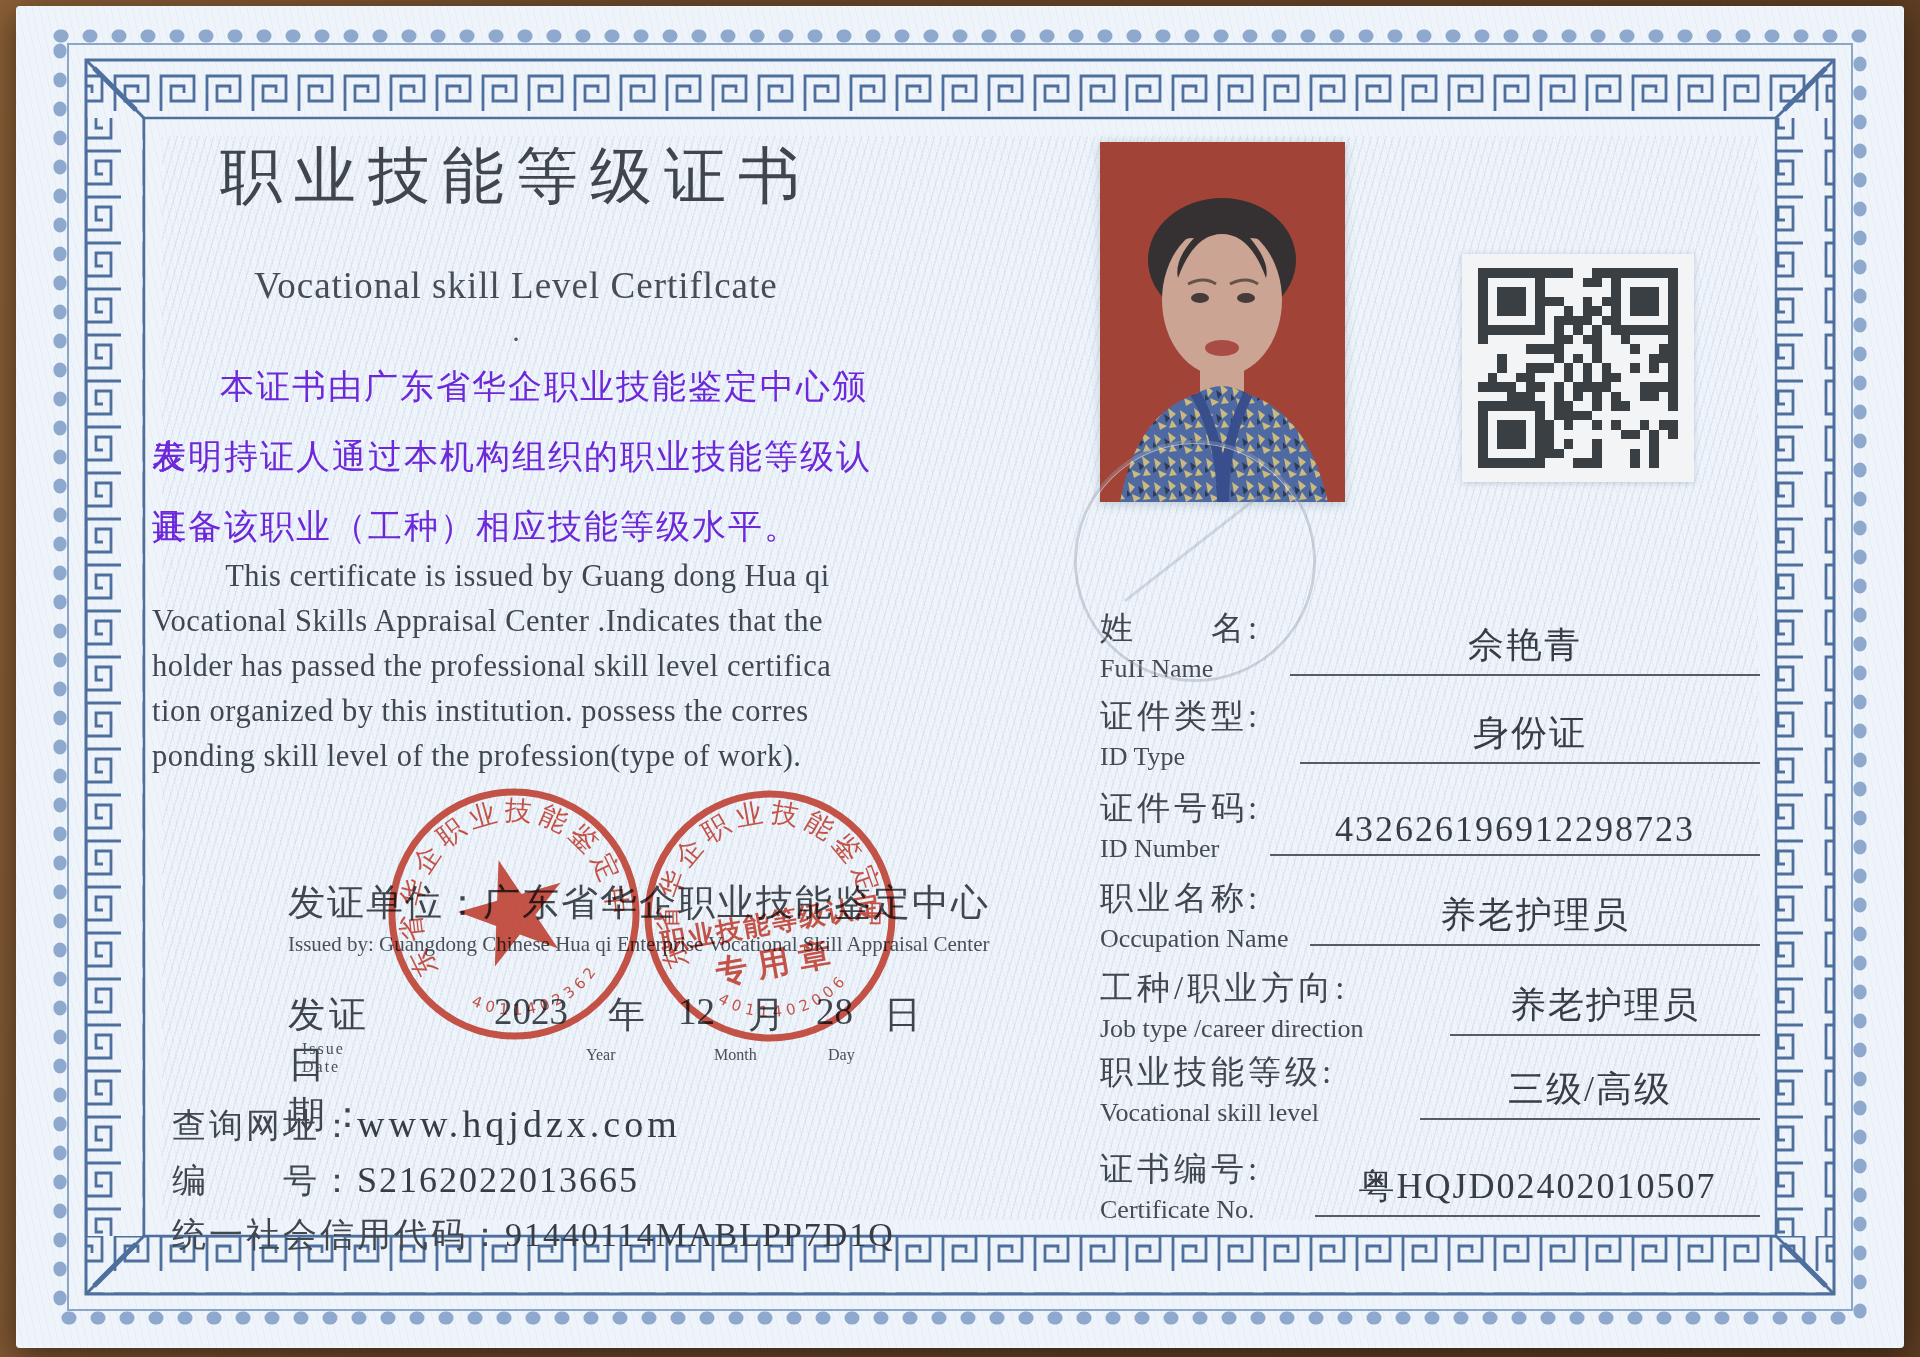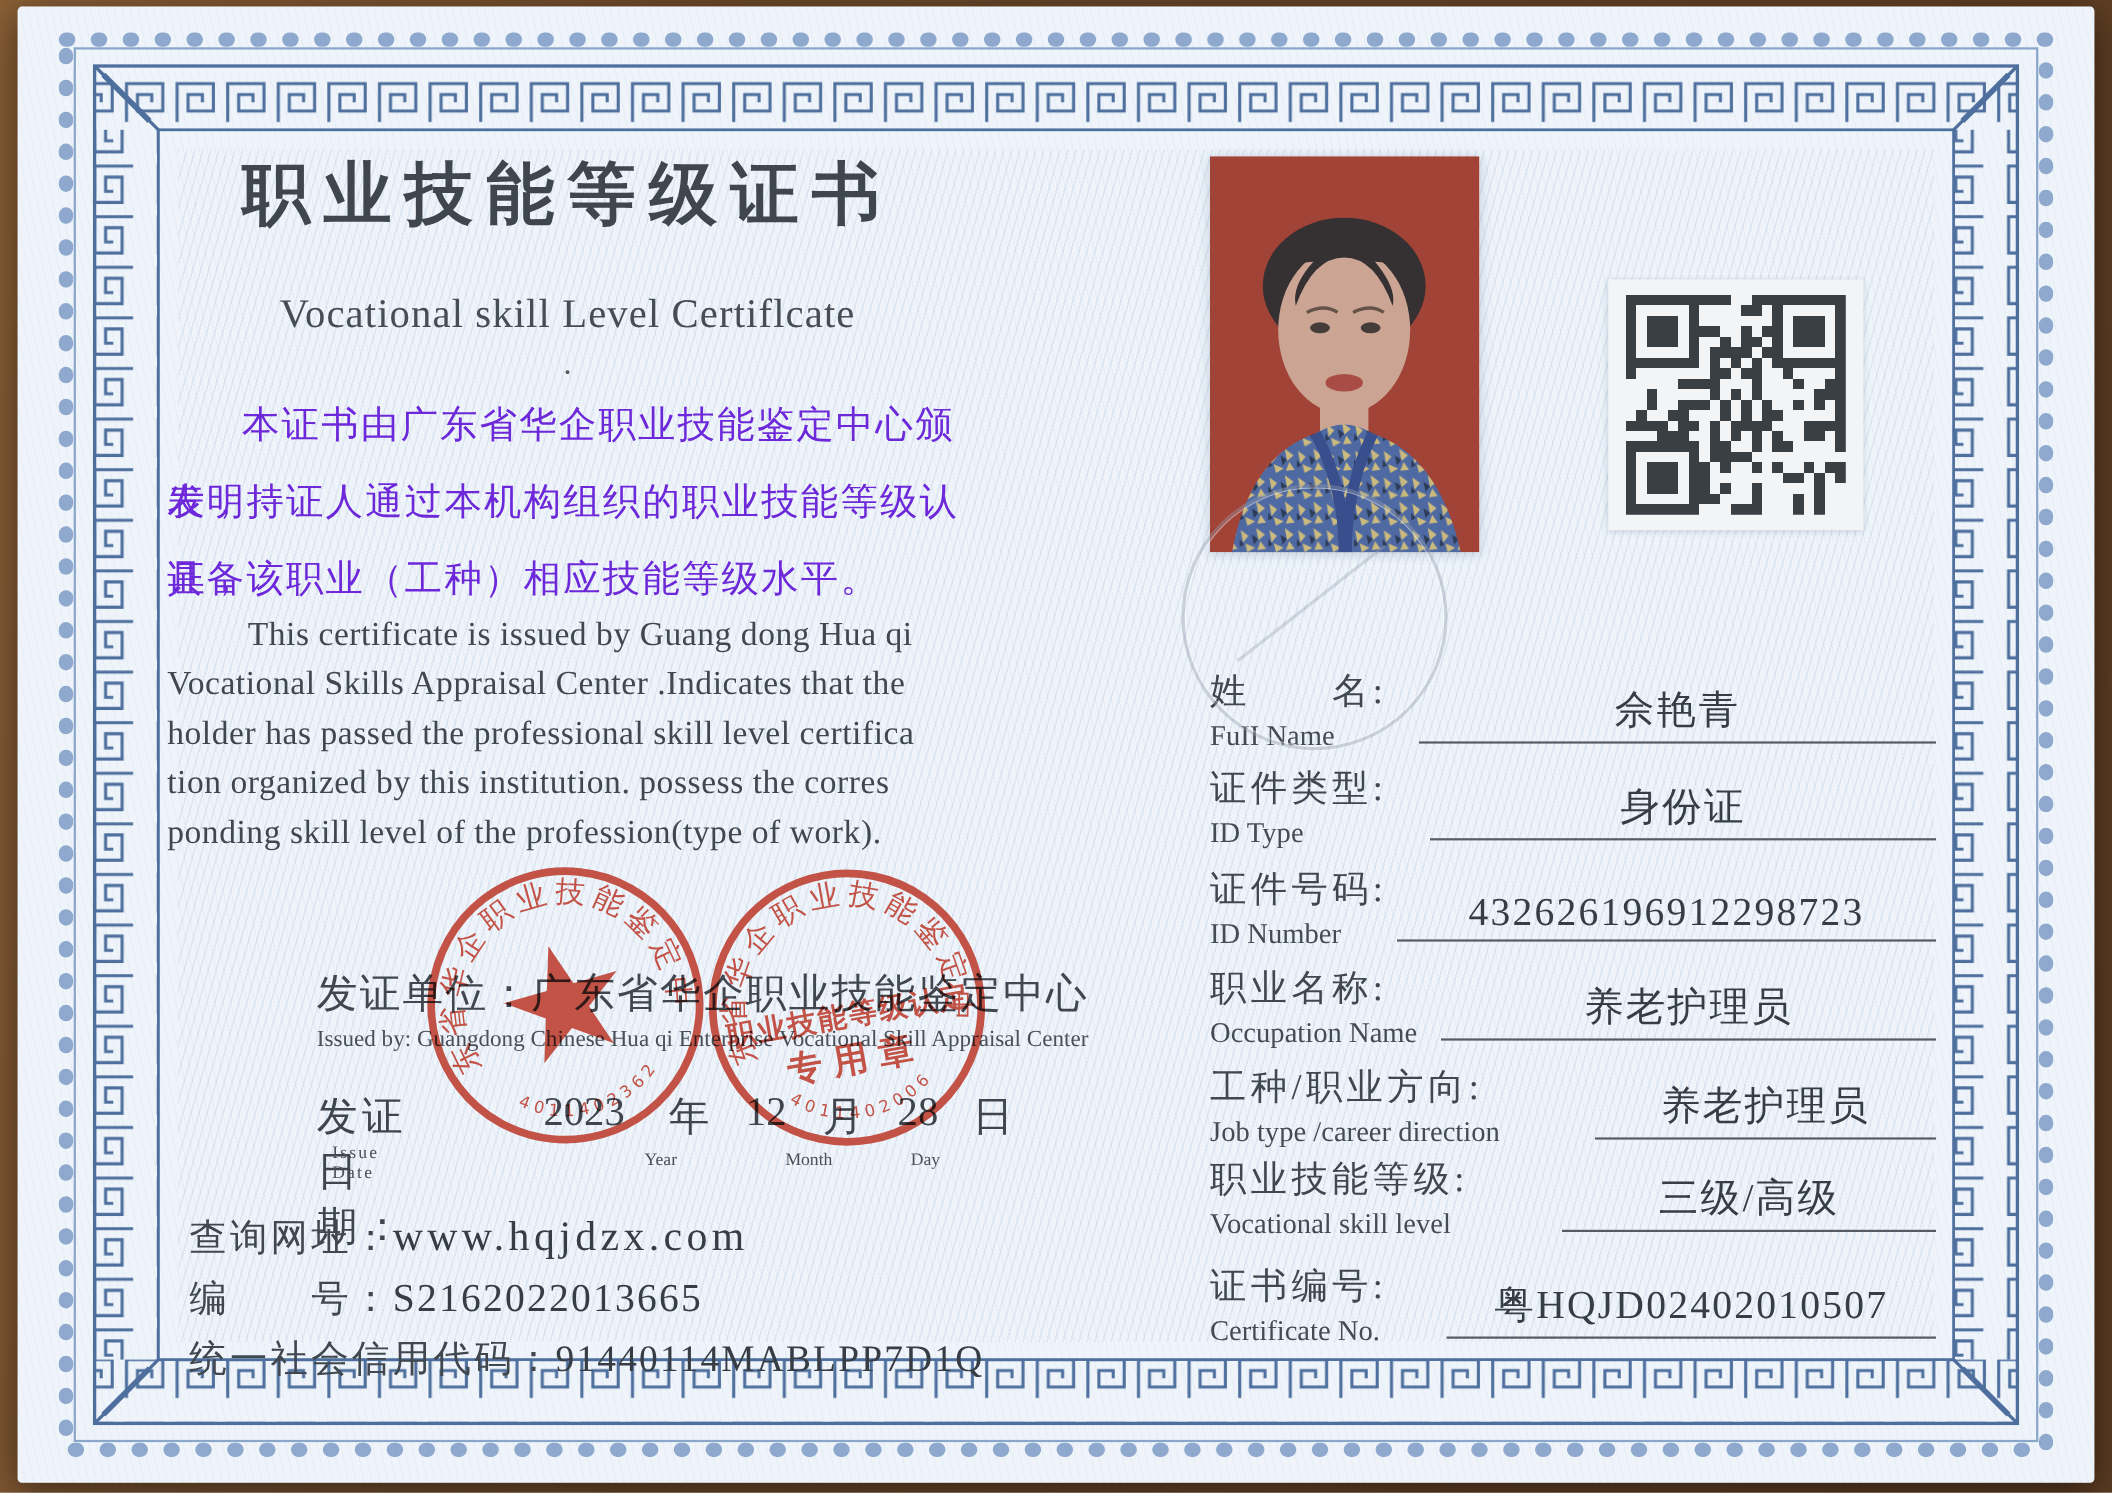--- a/index.html
+++ b/index.html
@@ -21,21 +21,21 @@
   }
   .guilloche{
     position:absolute;left:146px;top:130px;width:1596px;height:1084px;pointer-events:none;
     background:repeating-linear-gradient(106deg, rgba(114,148,188,.13) 0 1.5px, rgba(0,0,0,0) 1.5px 7px);
   }
   .border-svg{position:absolute;left:0;top:0;pointer-events:none;}
   .content{position:absolute;inset:0;z-index:3;}
 
   
   .title{position:absolute;left:110px;top:128px;width:780px;text-align:center;
-    font-size:62px;letter-spacing:12px;color:#40464d;font-weight:700;}
+    font-size:62px;letter-spacing:12px;color:#40464d;font-weight:400;}
   .subtitle{position:absolute;left:110px;top:258px;width:780px;text-align:center;
     font-size:37px;color:#474d54;letter-spacing:1px;}
   .dot-sep{position:absolute;left:110px;top:316px;width:780px;text-align:center;font-size:30px;color:#555;}
   .cnpara{position:absolute;left:136px;top:346px;width:780px;font-size:34px;color:#6d28d9;}
   .cnpara .ln{height:70px;line-height:70px;letter-spacing:2px;}
   .cnpara .ln.indent{text-indent:2em;}
   .enpara{position:absolute;left:136px;top:548px;width:780px;font-size:30.5px;color:#41474e;}
   .enpara .ln{height:45px;line-height:45px;letter-spacing:.5px;}
   .enpara .ln.indent{text-indent:2.4em;}
   .issuedby-cn{position:absolute;left:272px;top:872px;font-size:37px;letter-spacing:2px;color:#41474e;}

